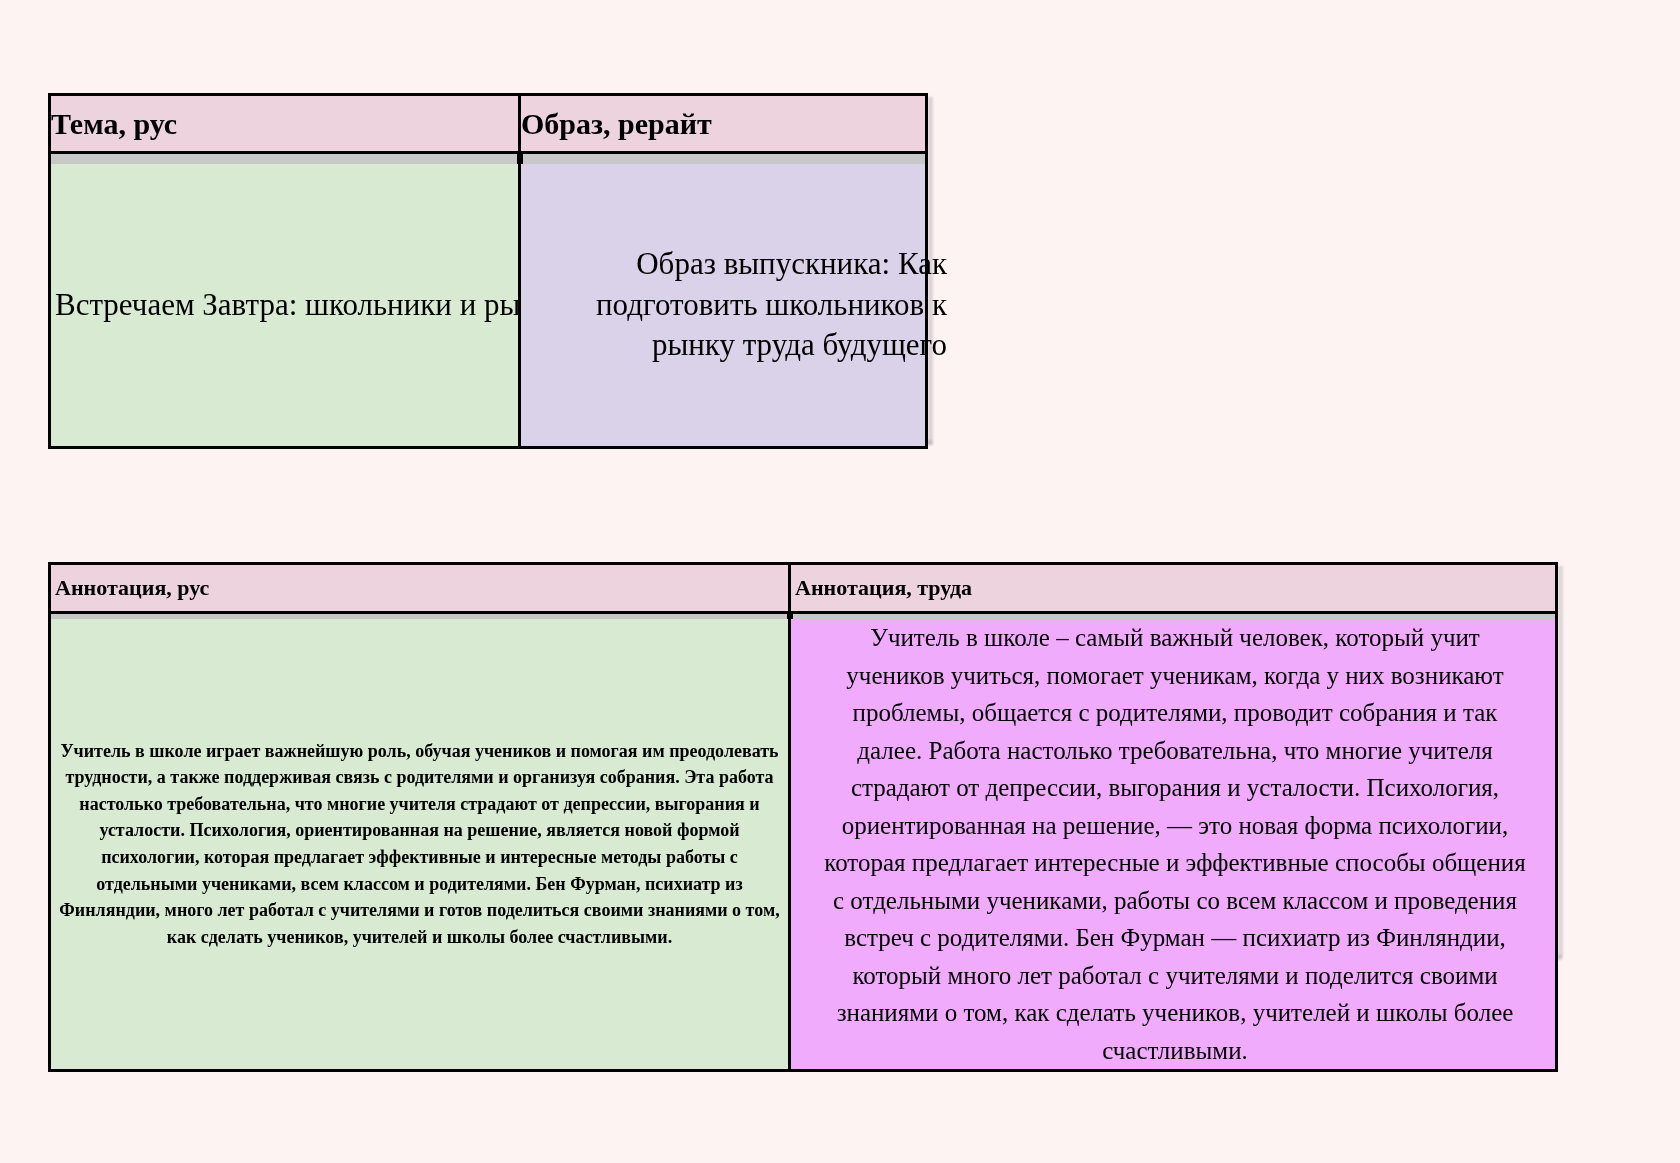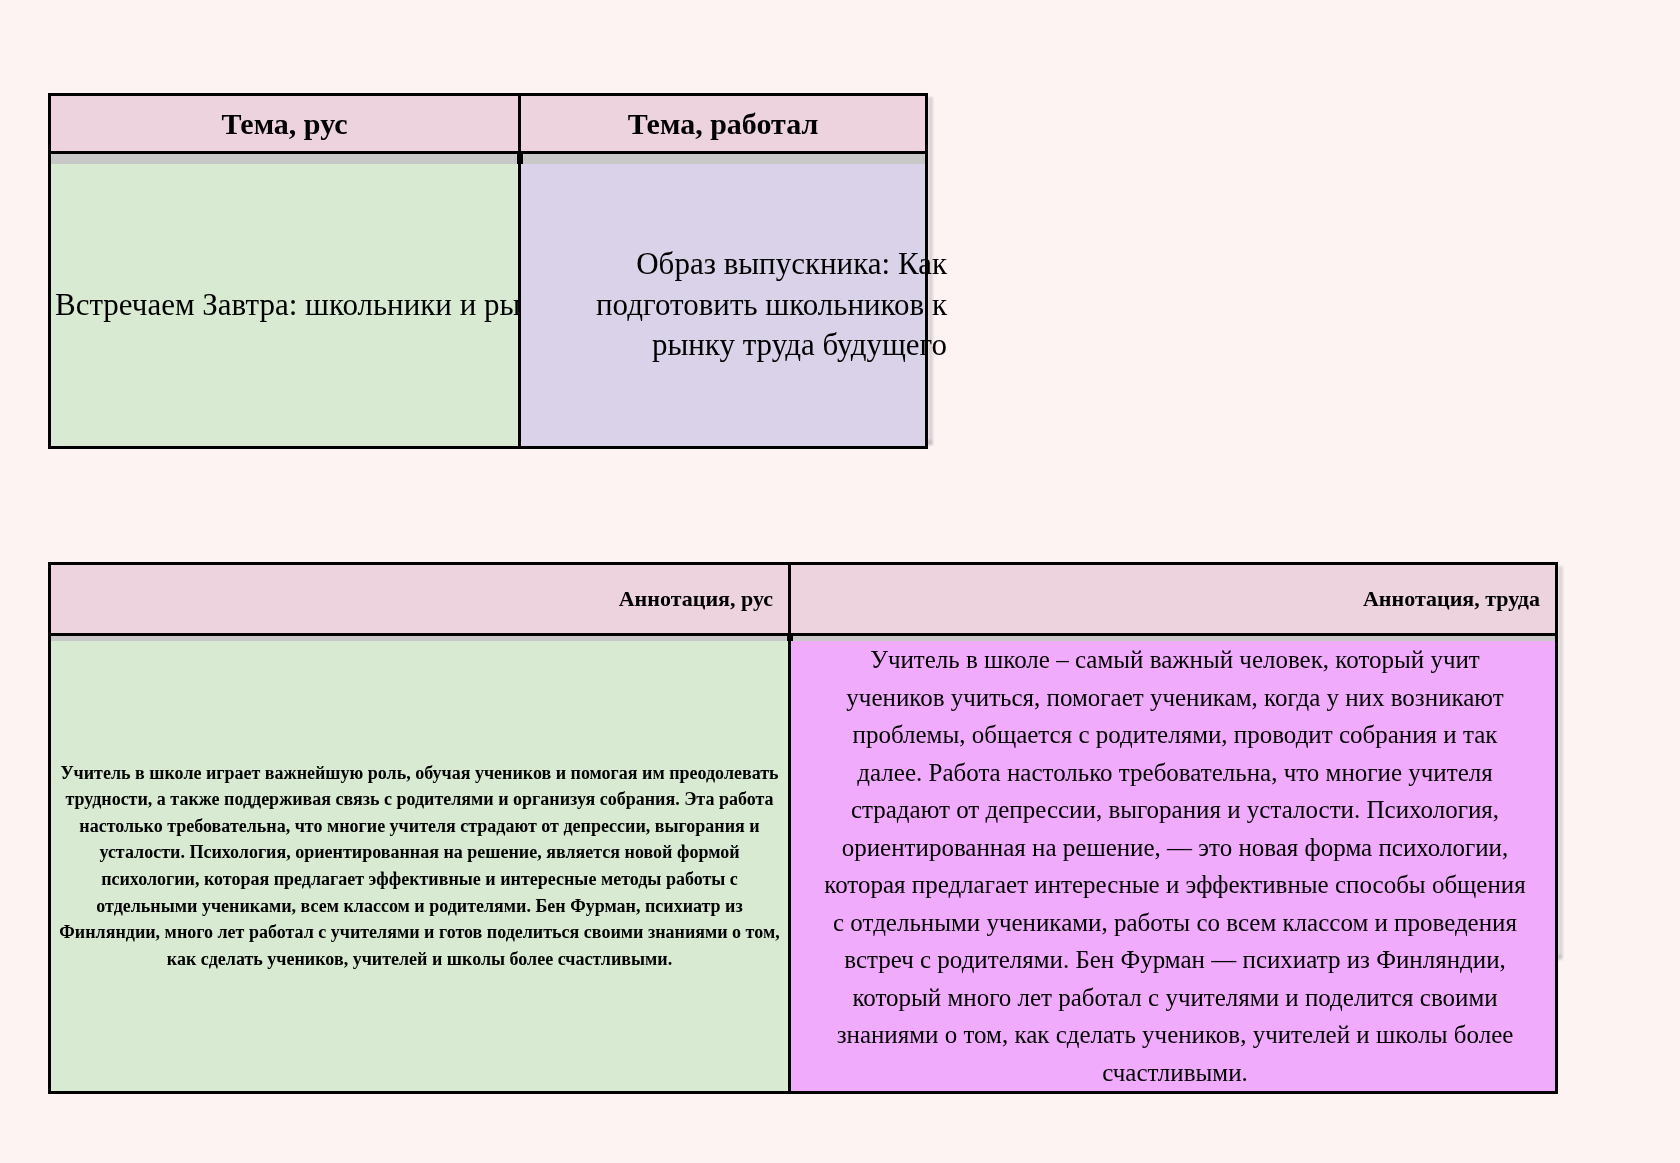--- a/index.html
+++ b/index.html
@@ -26,21 +26,21 @@
     table-layout: fixed;
   }
   #topic-table .hdr-row th {
     background: #ecd3de;
     border: 3px solid #000000;
     border-right-width: 2px;
     font-family: "Liberation Serif", "DejaVu Serif", serif;
     font-weight: bold;
     font-size: 30px;
     color: #000;
-    text-align: center;
+    text-align: left;
     vertical-align: middle;
     height: 55px;
     padding: 0;
     margin-top: 36px;
   }
   #topic-table .hdr-row th.last {
     border-right-width: 3px;
     border-left-width: 1px;
   }
   #topic-table .gap-row td {
@@ -112,24 +112,24 @@
     border-spacing: 0;
     table-layout: fixed;
   }
   #annot-table .hdr-row th {
     background: #ecd3de;
     border: 3px solid #000000;
     border-right-width: 2px;
     font-weight: bold;
     font-size: 22px;
     color: #000;
-    text-align: right;
+    text-align: left;
     vertical-align: middle;
     height: 38px;
-    padding: 15px;
+    padding: 4px;
   }
   #annot-table .hdr-row th.last {
     border-right-width: 3px;
     border-left-width: 1px;
   }
   #annot-table .gap-row td {
     background: #c8c8c8;
     height: 5px;
     padding: 0;
     border-left: 3px solid #000;
@@ -191,21 +191,21 @@
 <div id="topic-shadow-r"></div>
 
 <table id="topic-table">
   <colgroup>
     <col style="width:472px">
     <col style="width:408px">
   </colgroup>
   <thead>
     <tr class="hdr-row">
       <th>Тема, рус</th>
-      <th class="last">Тема, работал</th>
+      <th class="last">Образ, рерайт</th>
     </tr>
   </thead>
   <tbody>
     <tr class="gap-row">
       <td></td>
       <td></td>
     </tr>
     <tr class="body-row">
       <td class="cell-ru">
         <span class="overflow-text">Встречаем Завтра: школьники и рынок труда будущего</span>

